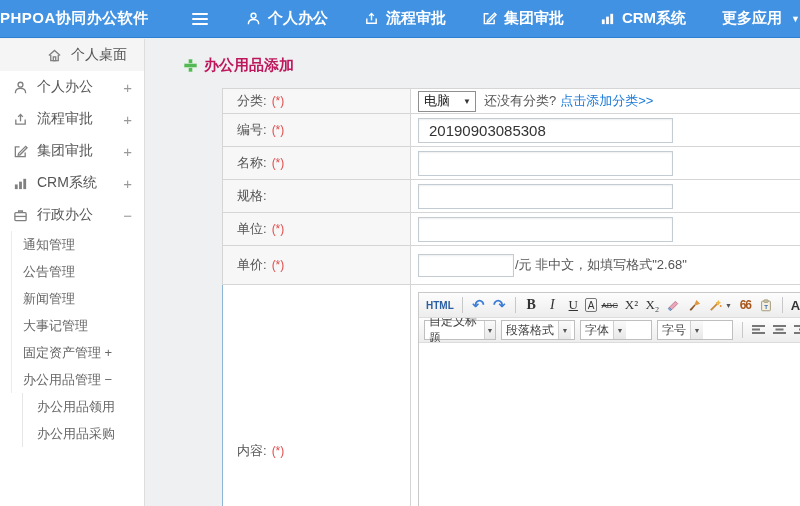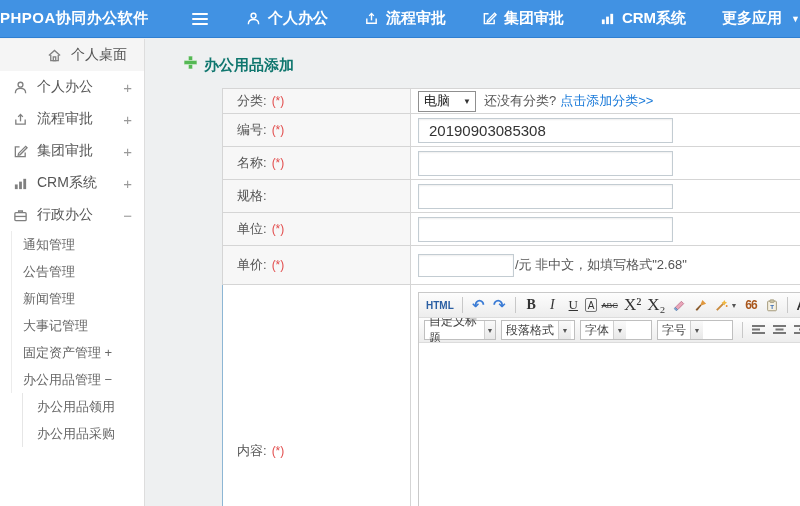--- a/index.html
+++ b/index.html
@@ -37,22 +37,22 @@
   .sub-list { margin-left:11px; border-left:1px solid #ececec; }
   .sub-item {
     height:27px; line-height:27px; padding-left:11px;
     font-size:13px; color:#666; cursor:pointer; white-space:nowrap;
   }
   .subsub-list { margin-left:22px; border-left:1px solid #e6e6e6; }
   .subsub-item { padding-left:14px; }
   
   .main { position:absolute; top:39px; left:146px; right:0; bottom:0; overflow:hidden; }
   .page-title {
-    margin:17px 0 13px 38px; display:flex; align-items:flex-start; gap:7px;
-    font-size:15px; font-weight:bold; color:#0f766e;
+    margin:17px 0 13px 38px; display:flex; align-items:center; gap:7px;
+    font-size:15px; font-weight:bold; color:#be185d;
   }
   .plus-icon { display:flex; }
   
   .form-table { margin-left:76px; border-top:1px solid #d5d5d5; background:#fff; }
   .f-row { display:flex; border-bottom:1px solid #d5d5d5; border-left:1px solid #d5d5d5; }
   .f-label {
     width:188px; flex:0 0 188px; background:#f7f7f7; border-right:1px solid #d5d5d5;
     display:flex; align-items:center; padding-left:14px; gap:5px;
     font-size:13px; color:#555;
   }
@@ -91,21 +91,21 @@
   }
   .tb-sep { width:1px; height:16px; background:#c8c8c8; margin:0 4px; flex:0 0 1px; }
   .b-html { font-size:10px; font-weight:bold; color:#2b5fa3; }
   .b-serif { font-family:"Liberation Serif","DejaVu Serif",serif; }
   .b-undo,.b-redo { color:#3a7bd5; font-size:15px; font-weight:bold; }
   .b-bold { font-weight:bold; font-size:14px; }
   .b-italic { font-style:italic; font-size:14px; }
   .b-under { text-decoration:underline; font-size:13px; }
   .b-abox { border:1px solid #777; font-size:10px; padding:0 2px; height:14px; min-width:0; }
   .b-strike { font-size:8px; text-decoration:line-through; }
-  .b-supsub { font-size:17px; font-family:"Liberation Serif","DejaVu Serif",serif; }
+  .b-supsub { font-size:13px; font-family:"Liberation Serif","DejaVu Serif",serif; }
   .b-quote { font-size:12px; font-weight:bold; color:#a9561b; letter-spacing:-1px; }
   .b-fontcolor { font-weight:bold; font-size:13px; }
   .mini-caret { font-size:7px; color:#555; margin-left:2px; }
   .tb-select {
     height:20px; border:1px solid #bfbfbf; background:#fff; display:flex; align-items:center;
     font-size:12px; color:#444; cursor:pointer; margin-right:3px; flex:0 0 auto;
   }
   .tb-select .txt { padding:0 4px; }
   .tb-select .dd { width:13px; height:100%; border-left:1px solid #cfcfcf; background:linear-gradient(#fafafa,#e8e8e8); display:flex; align-items:center; justify-content:center; font-size:7px; color:#555; }
   .editor-body { height:280px; background:#fff; }

